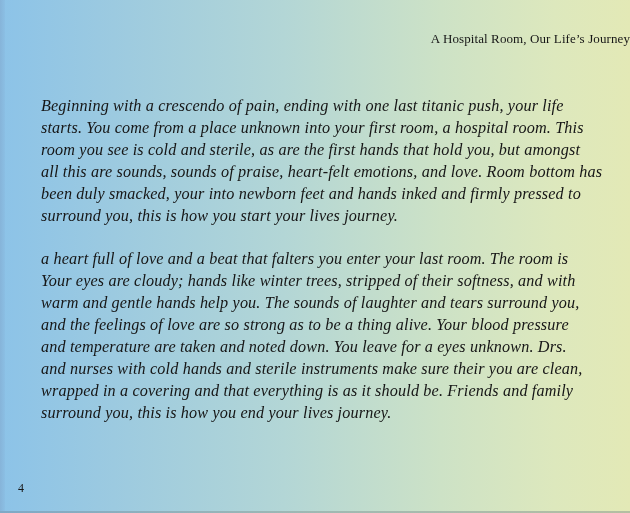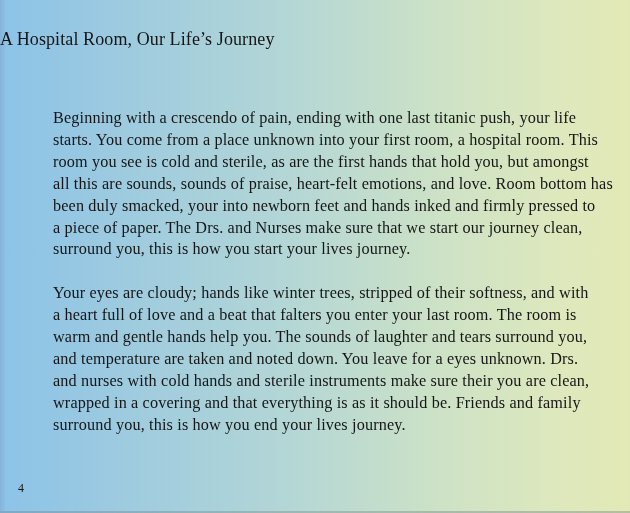--- a/index.html
+++ b/index.html
@@ -30,37 +30,38 @@
       position: absolute;
       left: 0; bottom: 0;
       width: 630px; height: 2px;
       background: linear-gradient(to right, #7fa9c6, #9fb9b3 50%, #b4bfa2 100%);
     }
     .title-block {
       position: absolute;
       top: 28px;
       left: 0;
       width: 630px;
-      text-align: left;
-      font-size: 18px;
+      text-align: right;
+      font-size: 13px;
       line-height: 22px;
       letter-spacing: 0.1px;
     }
     .title-block div { white-space: nowrap; }
     .body-text {
       position: absolute;
       left: 37px;
       top: 92px;
       width: 580px;
       font-size: 16.2px;
       line-height: 21.9px;
       letter-spacing: 0.15px;
     }
     .para {
-      margin: 16px;
+      margin: 4px;
+      font-style: italic;
     }
     .para + .para {
       margin-top: 21.9px;
     }
     .line {
       display: block;
       white-space: nowrap;
     }
     .page-number {
       position: absolute;
@@ -80,27 +81,27 @@
     <div>A Hospital Room, Our Life’s Journey</div>
   </div>
 
   <div class="body-text">
     <p class="para">
       <span class="line">Beginning with a crescendo of pain, ending with one last titanic push, your life</span>
       <span class="line">starts.  You come from a place unknown into your first room, a hospital room. This</span>
       <span class="line">room you see is cold and sterile, as are the first hands that hold you, but amongst</span>
       <span class="line">all this are sounds, sounds of praise, heart-felt emotions, and love. Room bottom has</span>
       <span class="line">been duly smacked, your into newborn feet and hands inked and firmly pressed to</span>
-      <span class="line">a piece of paper.  The Drs. and Nurses make sure that we start our journey clean,</span>
       <span class="line">surround you, this is how you start your lives journey.</span>
     </p>
     <p class="para">
+      <span class="line">a heart full of love and a beat that falters you enter your last room.  The room is</span>
       <span class="line">Your eyes are cloudy; hands like winter trees, stripped of their softness, and with</span>
-      <span class="line">a heart full of love and a beat that falters you enter your last room.  The room is</span>
       <span class="line">warm and gentle hands help you.  The sounds of laughter and tears surround you,</span>
+      <span class="line">and the feelings of love are so strong as to be a thing alive.  Your blood pressure</span>
       <span class="line">and temperature are taken and noted down.  You leave for a eyes unknown.  Drs.</span>
       <span class="line">and nurses with cold hands and sterile instruments make sure their you are clean,</span>
       <span class="line">wrapped in a covering and that everything is as it should be.  Friends and family</span>
       <span class="line">surround you, this is how you end your lives journey.</span>
     </p>
   </div>
 
   <div class="page-number">4</div>
 
   <div class="bottom-edge"></div>

